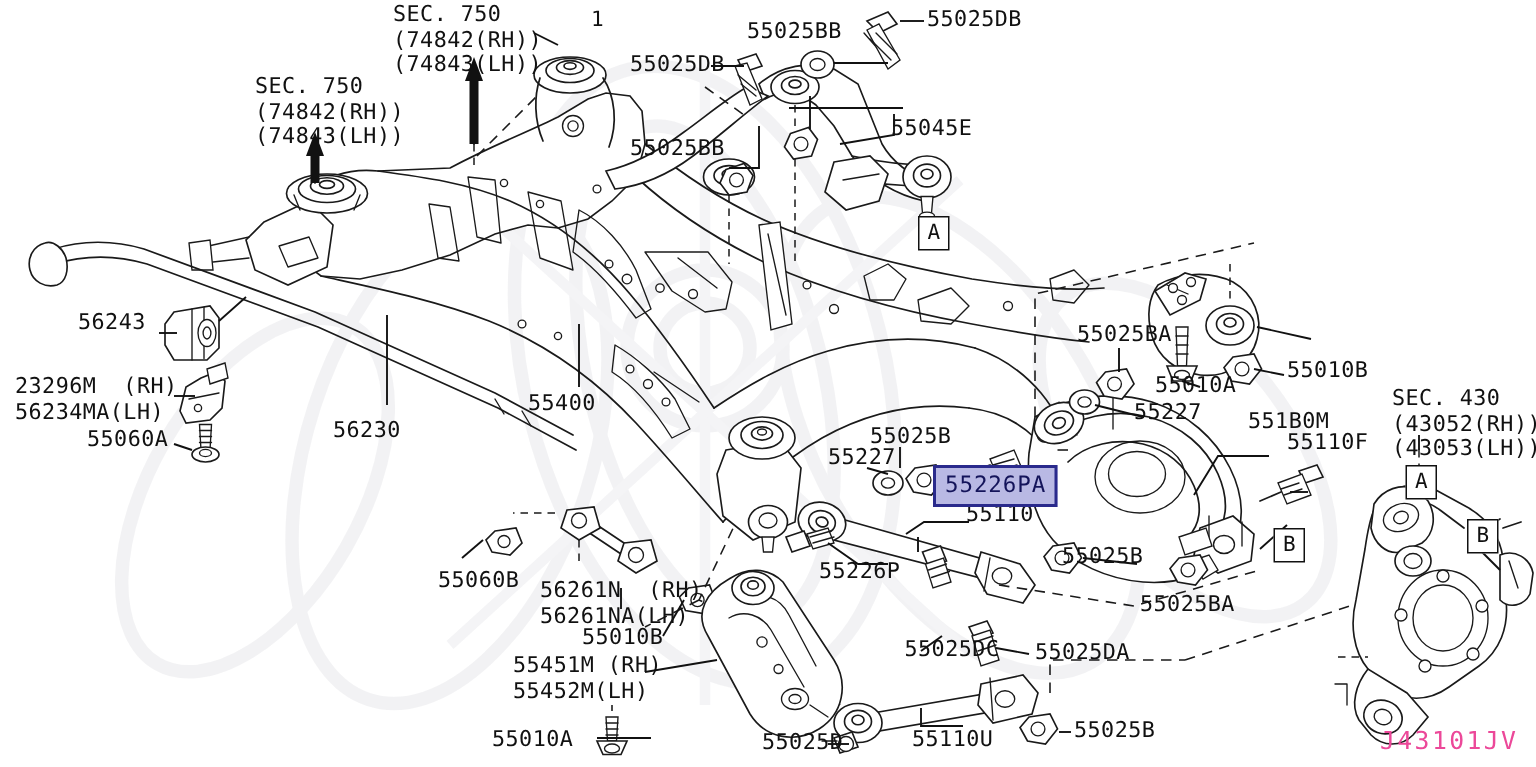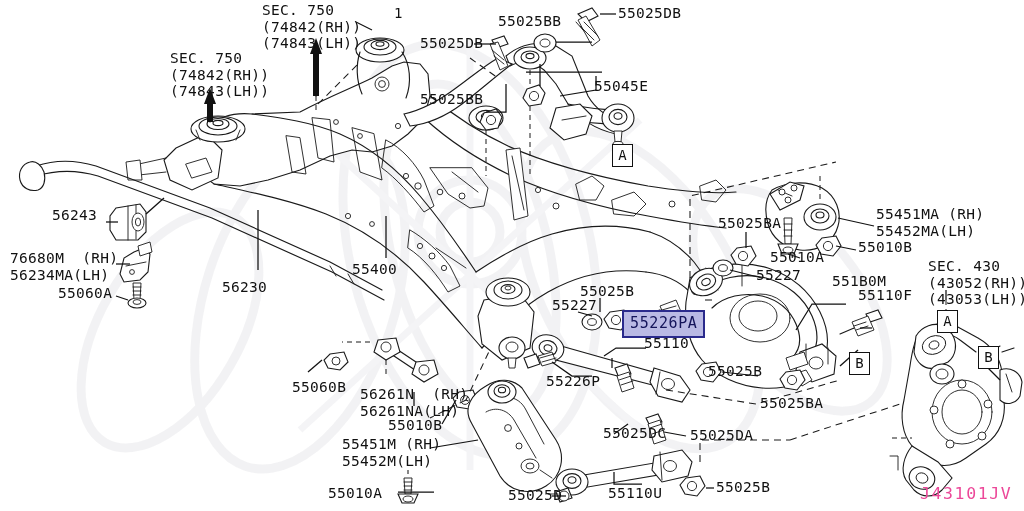--- a/index.html
+++ b/index.html
@@ -552,30 +552,28 @@
 
   <div class="num1" style="left:394px;top:5px;">1</div>
 
   <div class="lbl" style="left:618px;top:6px;">55025DB</div>
   <div class="lbl" style="left:420px;top:36px;">55025DB</div>
   <div class="lbl" style="left:594px;top:34px;margin-top:45px;">55045E</div>
   <div class="lbl" style="left:498px;top:14px;">55025BB</div>
   <div class="lbl" style="left:420px;top:92px;">55025BB</div>
 
   <div class="lbl" style="left:52px;top:208px;">56243</div>
-  <div class="lbl two" style="left:10px;top:250px;">76680M  (RH)
+  <div class="lbl two" style="left:10px;top:250px;">23296M  (RH)
 56234MA(LH)</div>
   <div class="lbl" style="left:58px;top:286px;">55060A</div>
   <div class="lbl" style="left:222px;top:280px;">56230</div>
   <div class="lbl" style="left:352px;top:262px;">55400</div>
 
   <div class="lbl" style="left:718px;top:216px;">55025BA</div>
   <div class="lbl" style="left:756px;top:268px;">55227</div>
-  <div class="lbl two" style="left:876px;top:206px;">55451MA (RH)
-55452MA(LH)</div>
   <div class="lbl" style="left:858px;top:240px;">55010B</div>
   <div class="lbl" style="left:770px;top:250px;">55010A</div>
   <div class="lbl" style="left:832px;top:274px;">551B0M</div>
   <div class="lbl" style="left:858px;top:288px;">55110F</div>
 
   <div class="lbl" style="left:580px;top:284px;">55025B</div>
   <div class="lbl" style="left:552px;top:298px;">55227</div>
   <div class="lbl" style="left:644px;top:336px;">55110</div>
   <div class="lbl" style="left:546px;top:374px;">55226P</div>
   <div class="lbl" style="left:708px;top:364px;">55025B</div>

